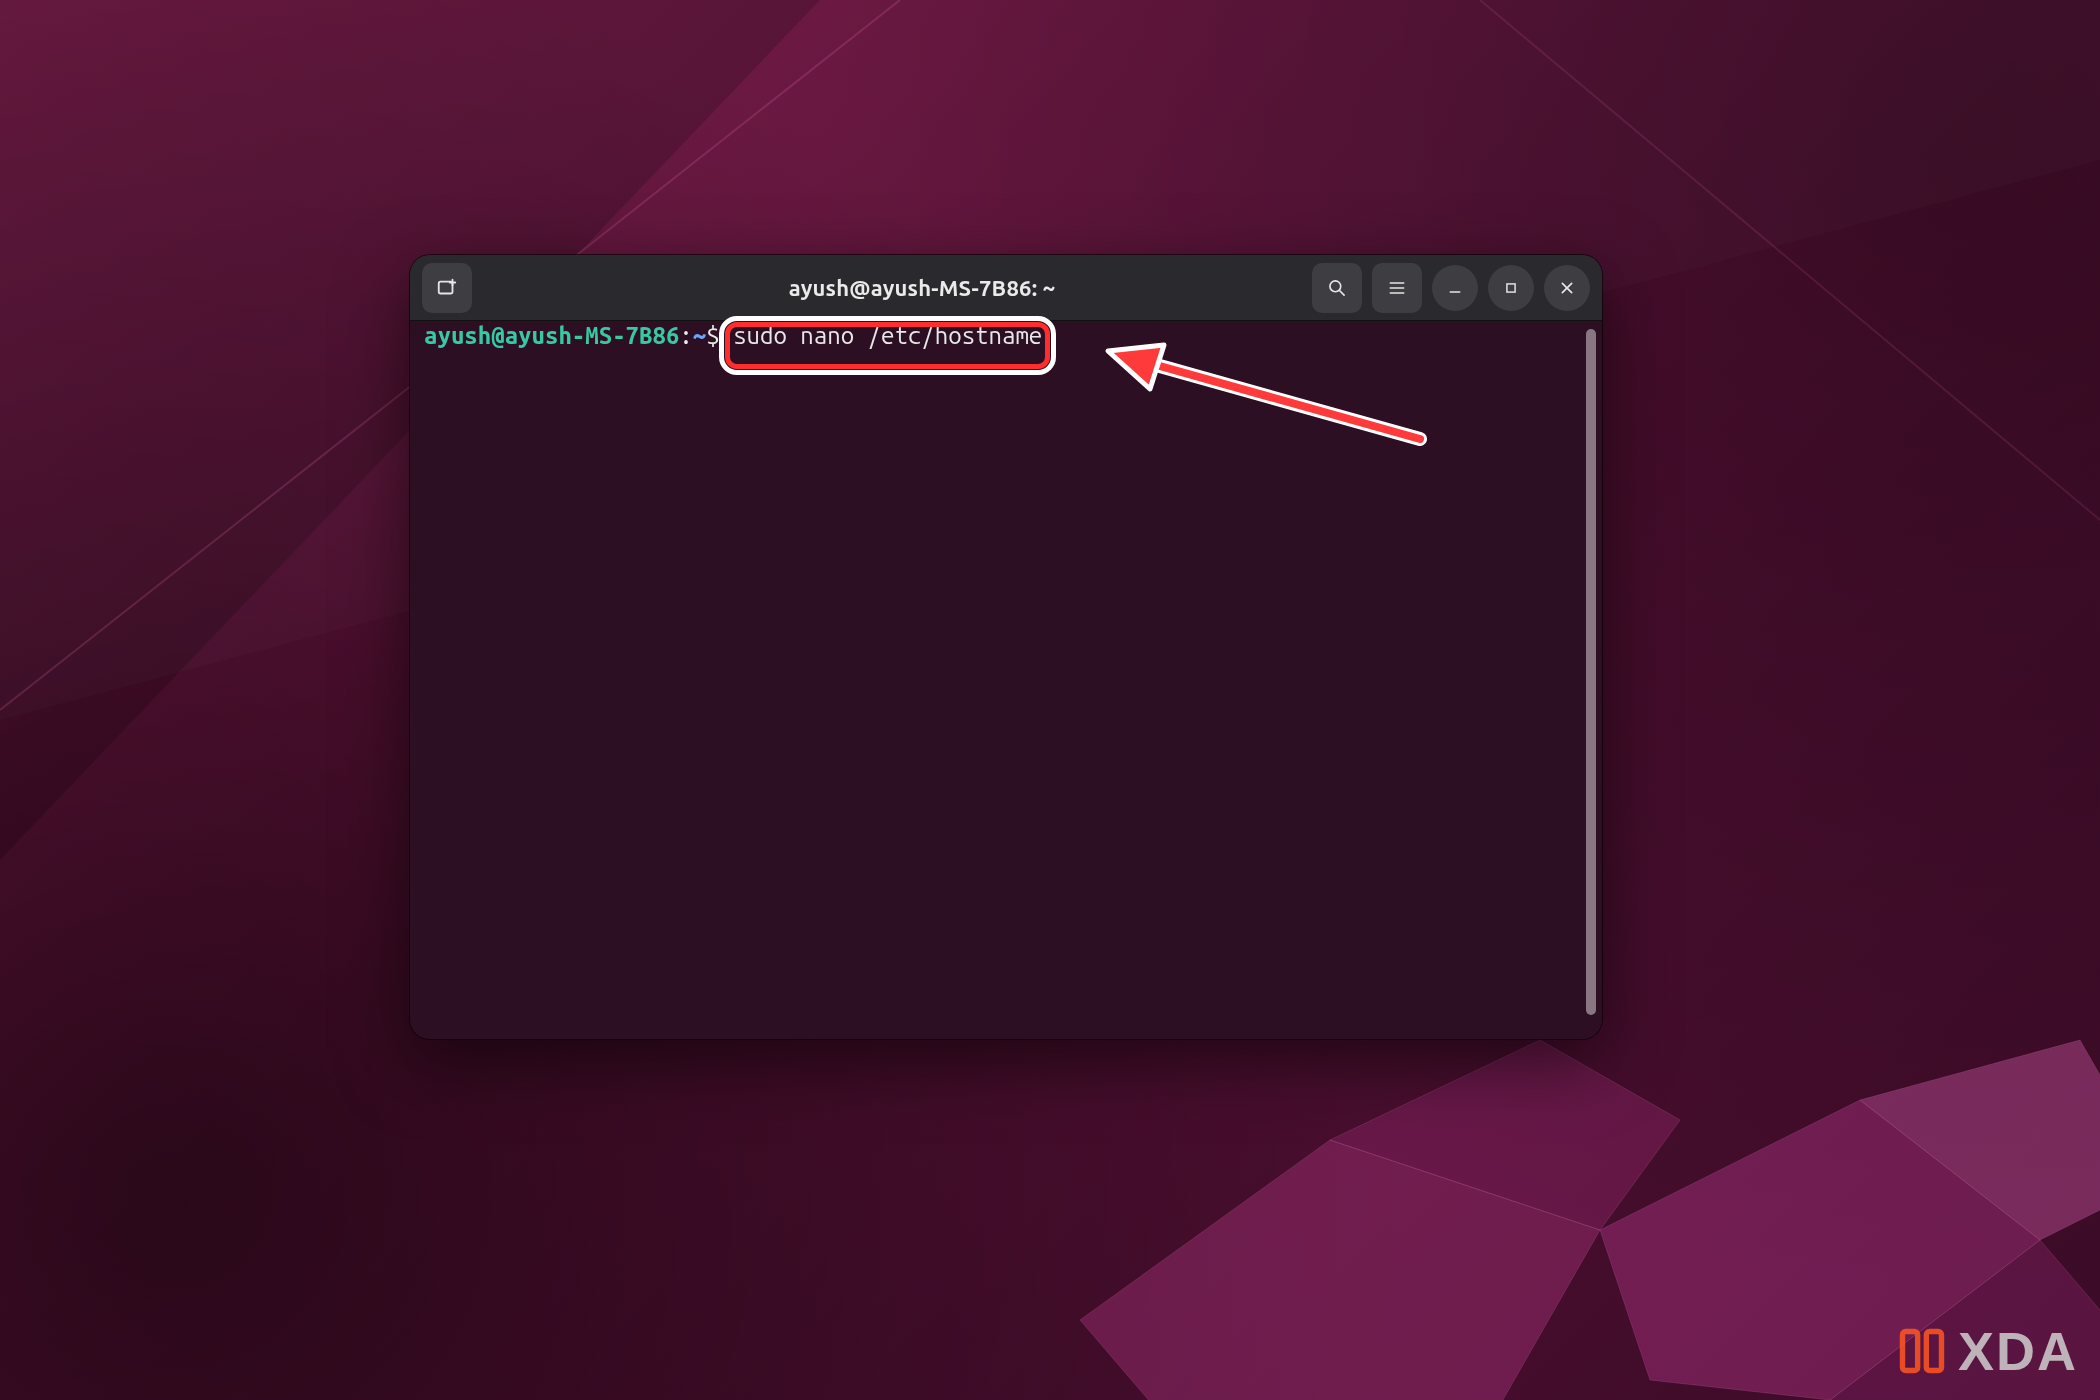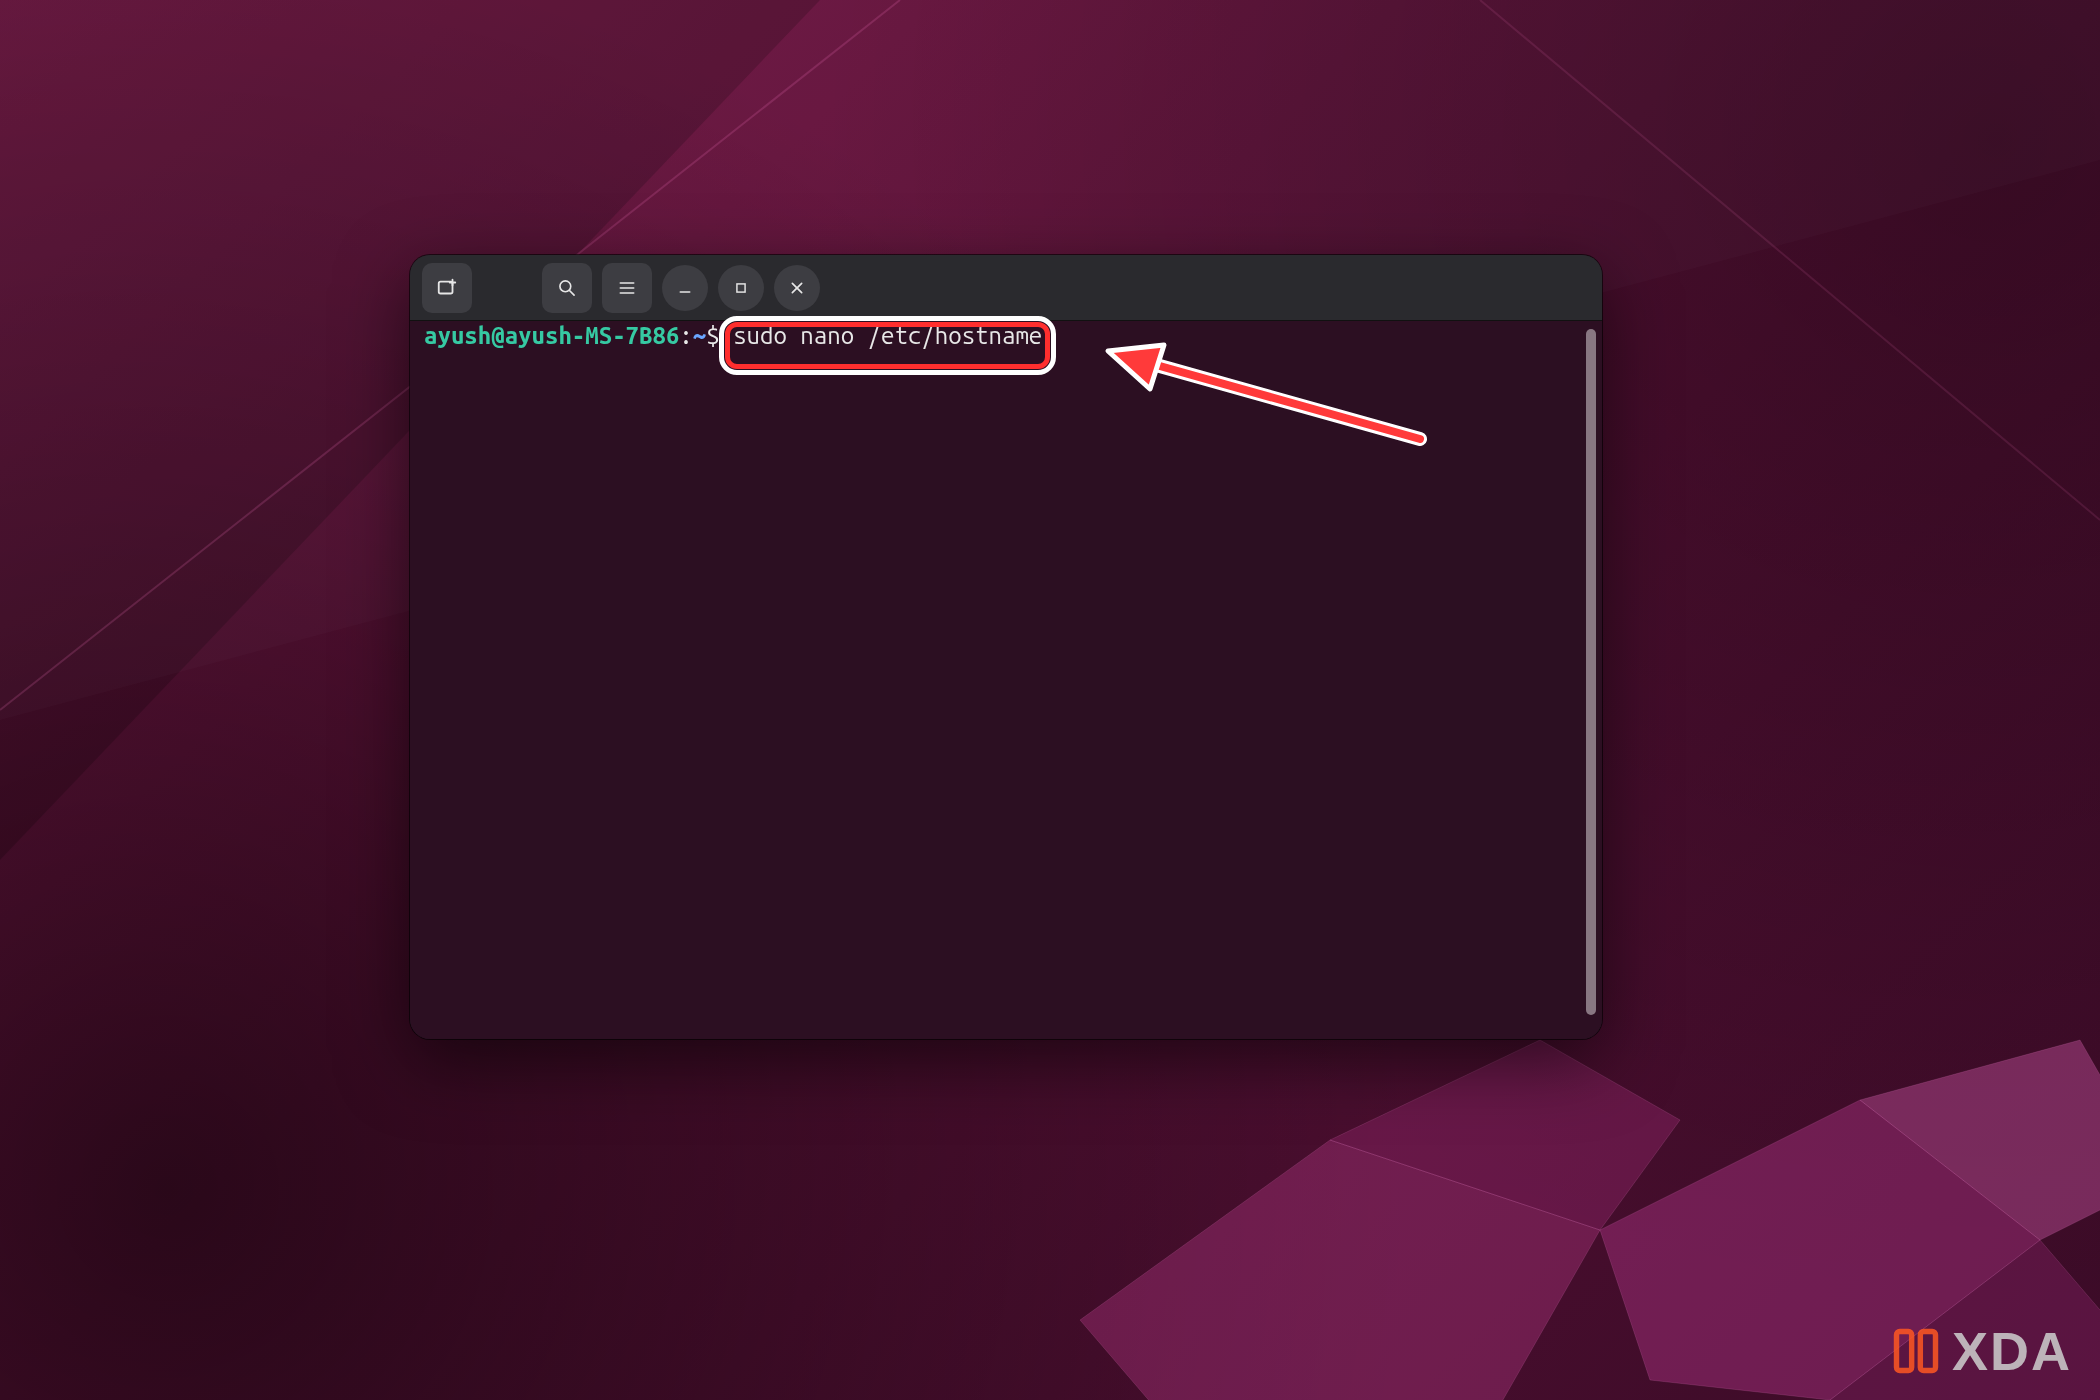--- a/index.html
+++ b/index.html
@@ -102,21 +102,21 @@
 
   
   .arrow {
     position: absolute;
     pointer-events: none;
   }
 
   
   .watermark {
     position: absolute;
-    right: 28px; bottom: 18px;
+    right: 22px; bottom: 18px;
     display: flex; align-items: center;
     gap: 8px;
     opacity: .85;
   }
   .watermark-text {
     color: #cfcfcf;
     font-size: 54px;
     font-weight: 700;
     letter-spacing: 2px;
     font-family: "Arial Black","Arial",sans-serif;
@@ -152,20 +152,21 @@
 
 <div class="terminal-window">
   <div class="titlebar">
     <div class="tb-btn">
       <svg width="22" height="22" viewBox="0 0 24 24">
         <rect x="3" y="5" width="15" height="13" rx="2" fill="none" stroke="#e6e6e6" stroke-width="2"></rect>
         <path d="M18 3v6M15 6h6" stroke="#e6e6e6" stroke-width="2" stroke-linecap="round"></path>
       </svg>
     </div>
     <div class="spacer"></div>
+    <div class="titlebar-title">ayush@ayush-MS-7B86: ~</div>
     <div class="tb-btn">
       <svg width="20" height="20" viewBox="0 0 24 24">
         <circle cx="10" cy="10" r="6.5" fill="none" stroke="#e6e6e6" stroke-width="2"></circle>
         <line x1="15" y1="15" x2="20.5" y2="20.5" stroke="#e6e6e6" stroke-width="2" stroke-linecap="round"></line>
       </svg>
     </div>
     <div class="tb-btn">
       <svg width="20" height="20" viewBox="0 0 24 24">
         <line x1="4" y1="6" x2="20" y2="6" stroke="#e6e6e6" stroke-width="2" stroke-linecap="round"></line>
         <line x1="4" y1="12" x2="20" y2="12" stroke="#e6e6e6" stroke-width="2" stroke-linecap="round"></line>

